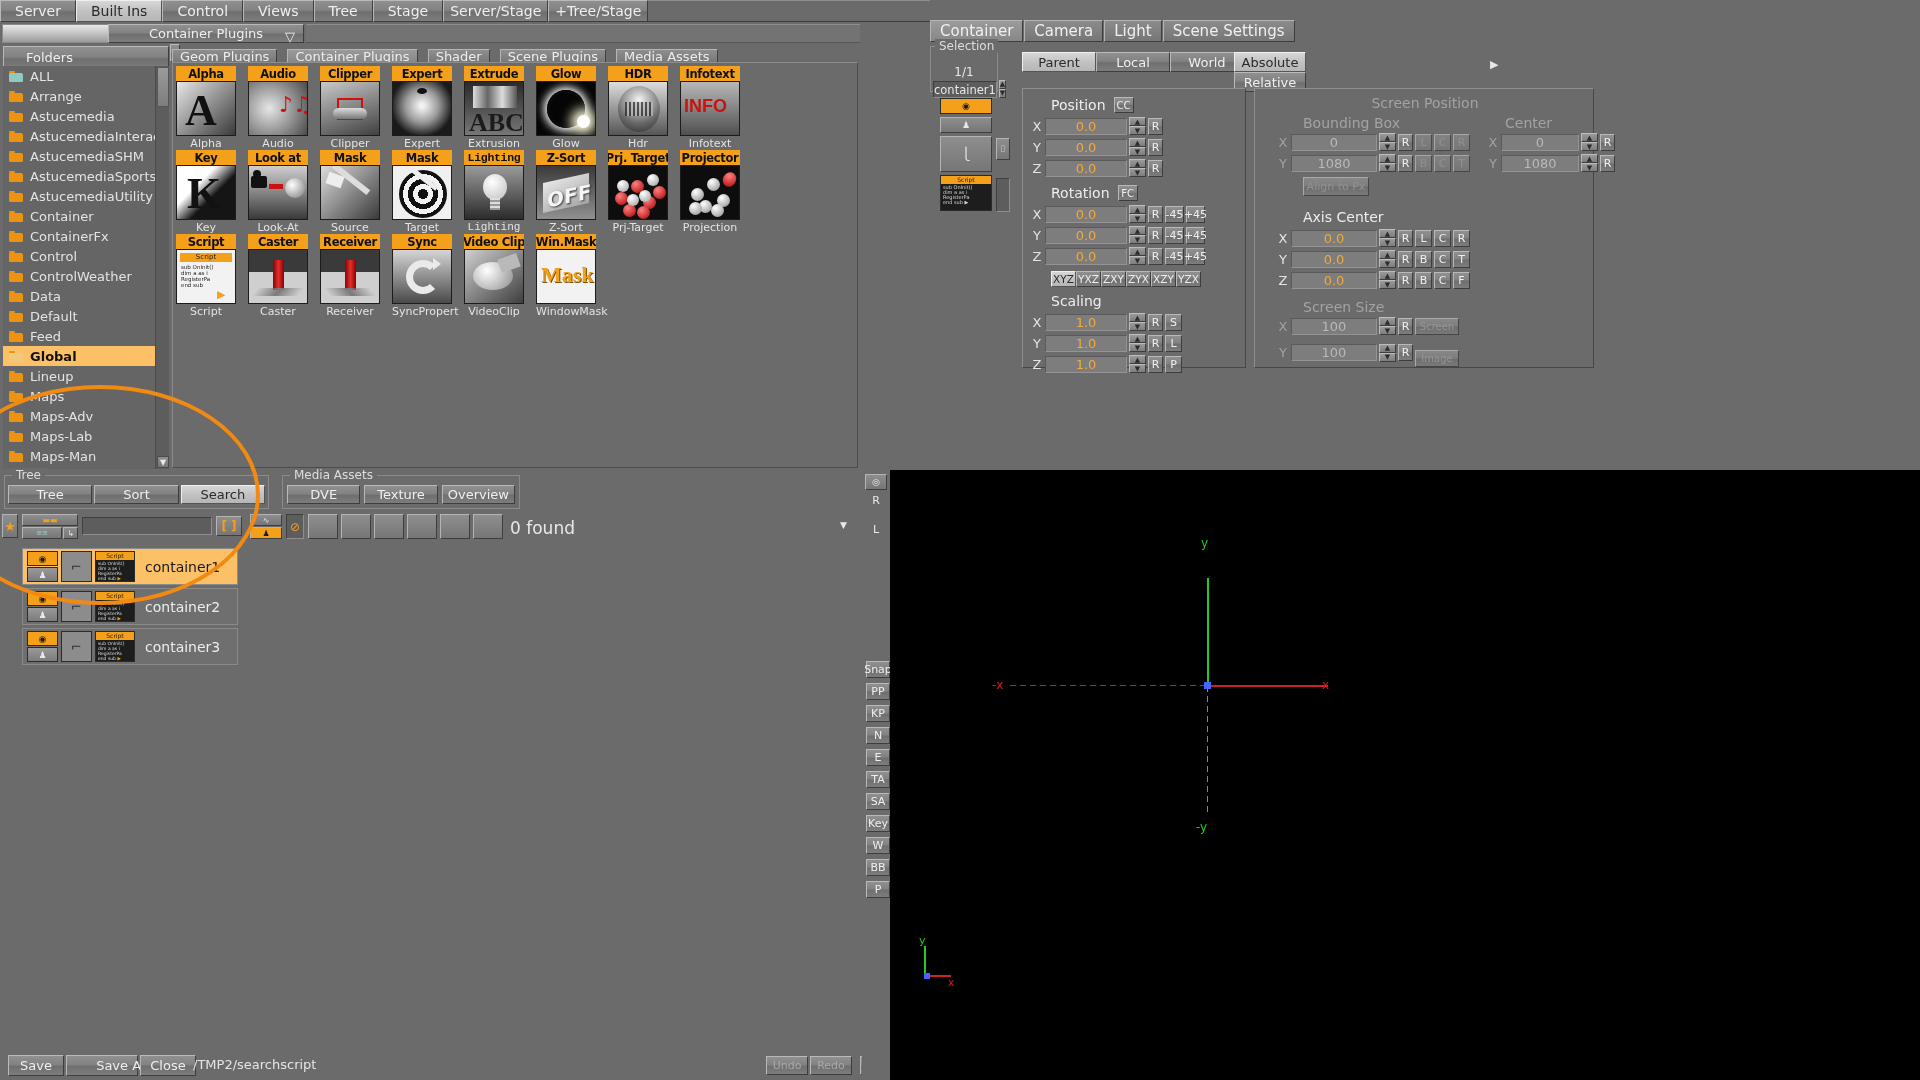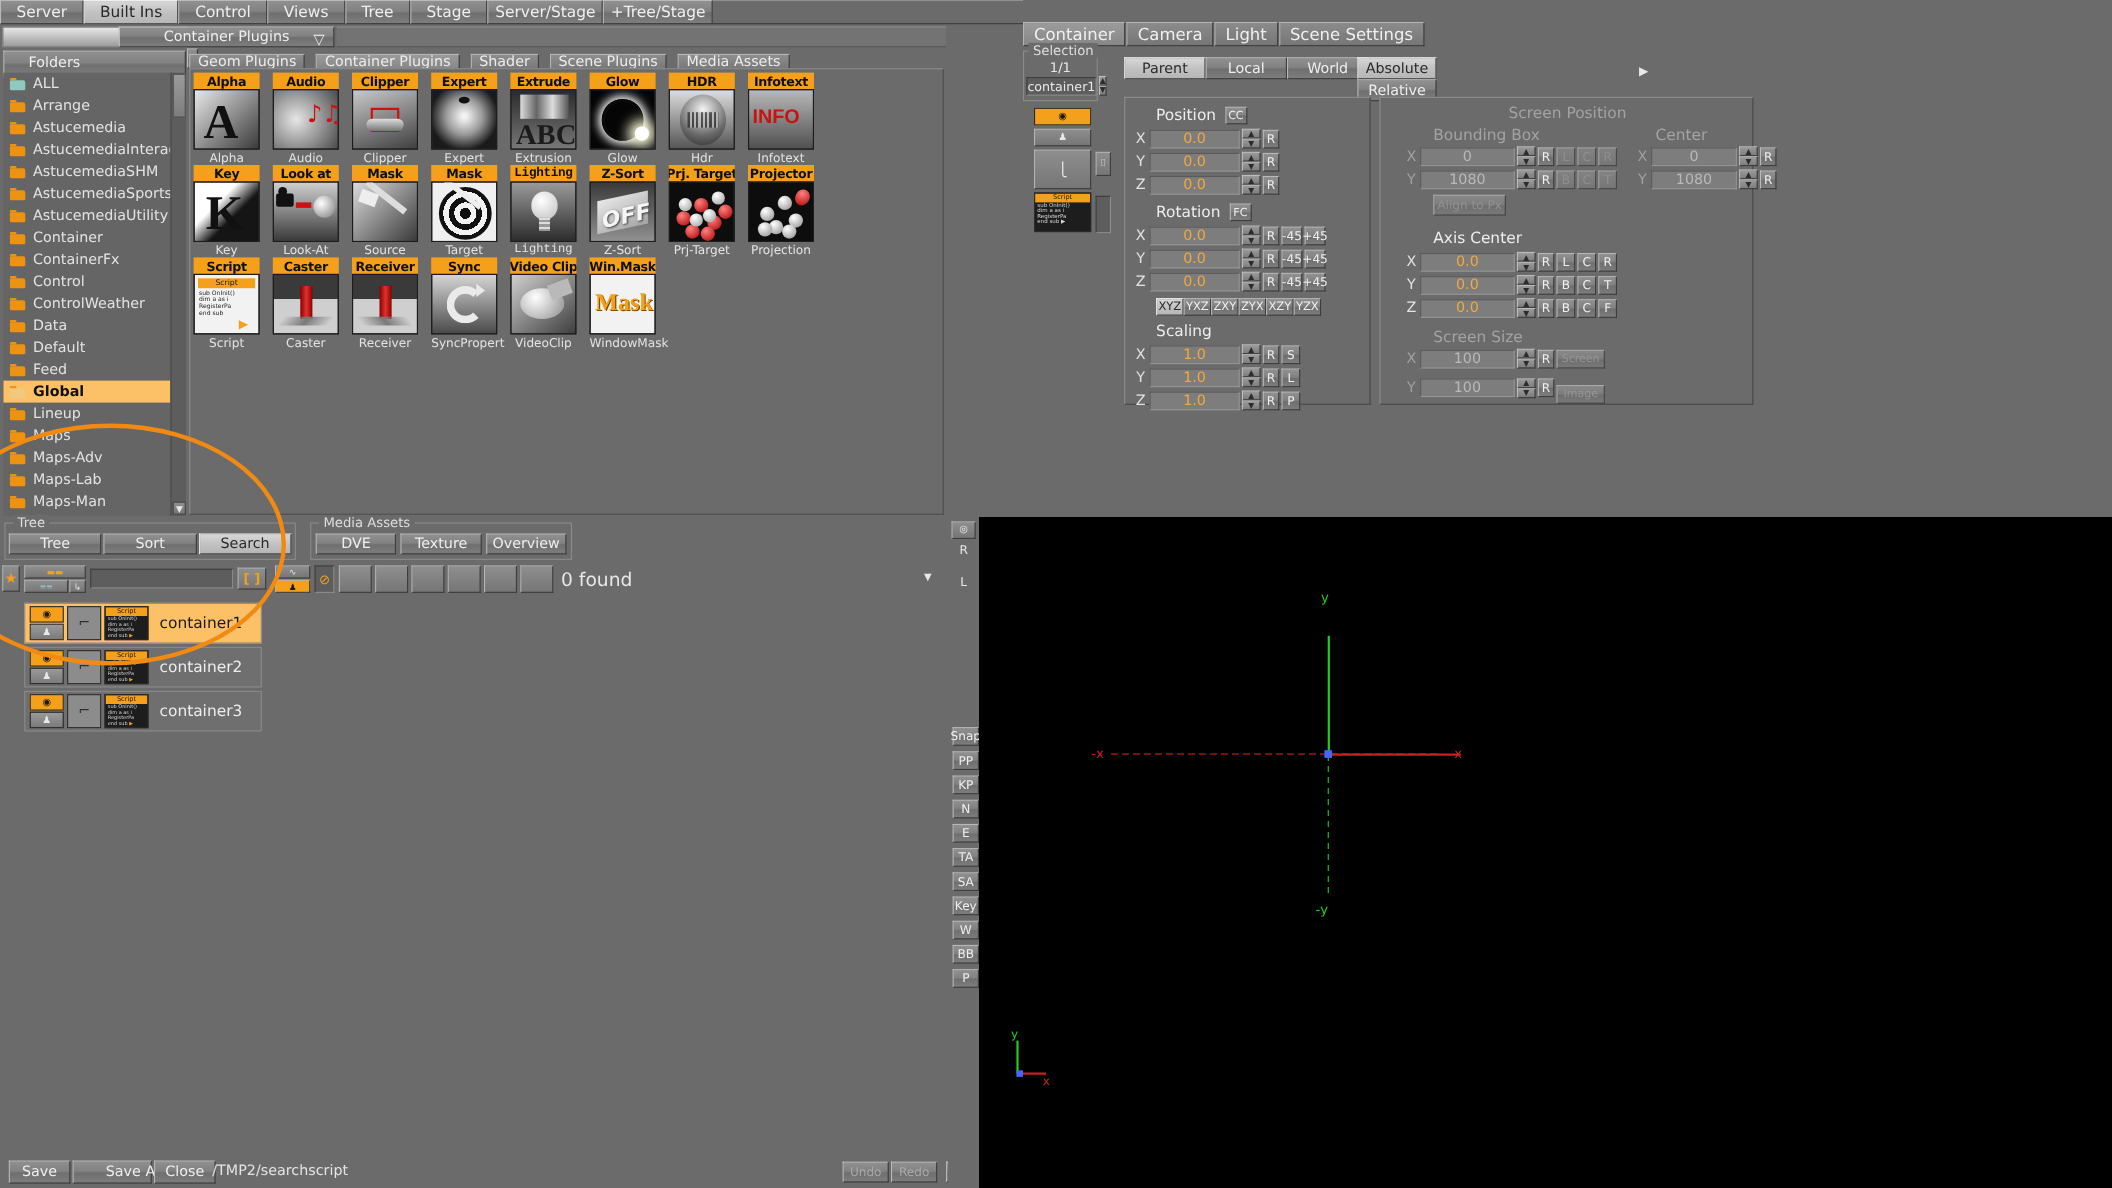--- a/index.html
+++ b/index.html
@@ -151,21 +151,21 @@
   #rightpane { position:absolute; left:930px; top:0; width:990px; height:470px; background:#6b6b6b; }
   #proptabs { position:absolute; left:0; top:20px; height:22px; display:flex; }
   .prtab { height:22px; padding:0 9px; font-size:15px; display:flex; align-items:center;
     background:linear-gradient(180deg,#8b8b8b,#767676);
     border-top:1px solid #b4b4b4; border-left:1px solid #b4b4b4; border-right:1px solid #3d3d3d;
     border-bottom:1px solid #3d3d3d; color:#f0f0f0; margin-right:1px;}
   .prtab.act { background:linear-gradient(180deg,#9b9b9b,#878787); }
 
   
   #selgroup { left:0px; top:46px; width:68px; height:46px; }
-  #selcount { text-align:center; font-size:12px; margin-top:7px; }
+  #selcount { text-align:center; font-size:12px; margin-top:18px; }
   #selname { margin:2px 2px 0 2px; height:17px; font-size:11.5px; display:flex; align-items:center;
      justify-content:center; }
 
   
   .spin { width:17px; display:flex; flex-direction:column; }
   .spin div { height:9px; background:linear-gradient(180deg,#9a9a9a,#7d7d7d);
     border-top:1px solid #bdbdbd; border-left:1px solid #bdbdbd;
     border-right:1px solid #3d3d3d; border-bottom:1px solid #3d3d3d;
     display:flex; align-items:center; justify-content:center; font-size:7px; color:#2c2c2c;}
 

